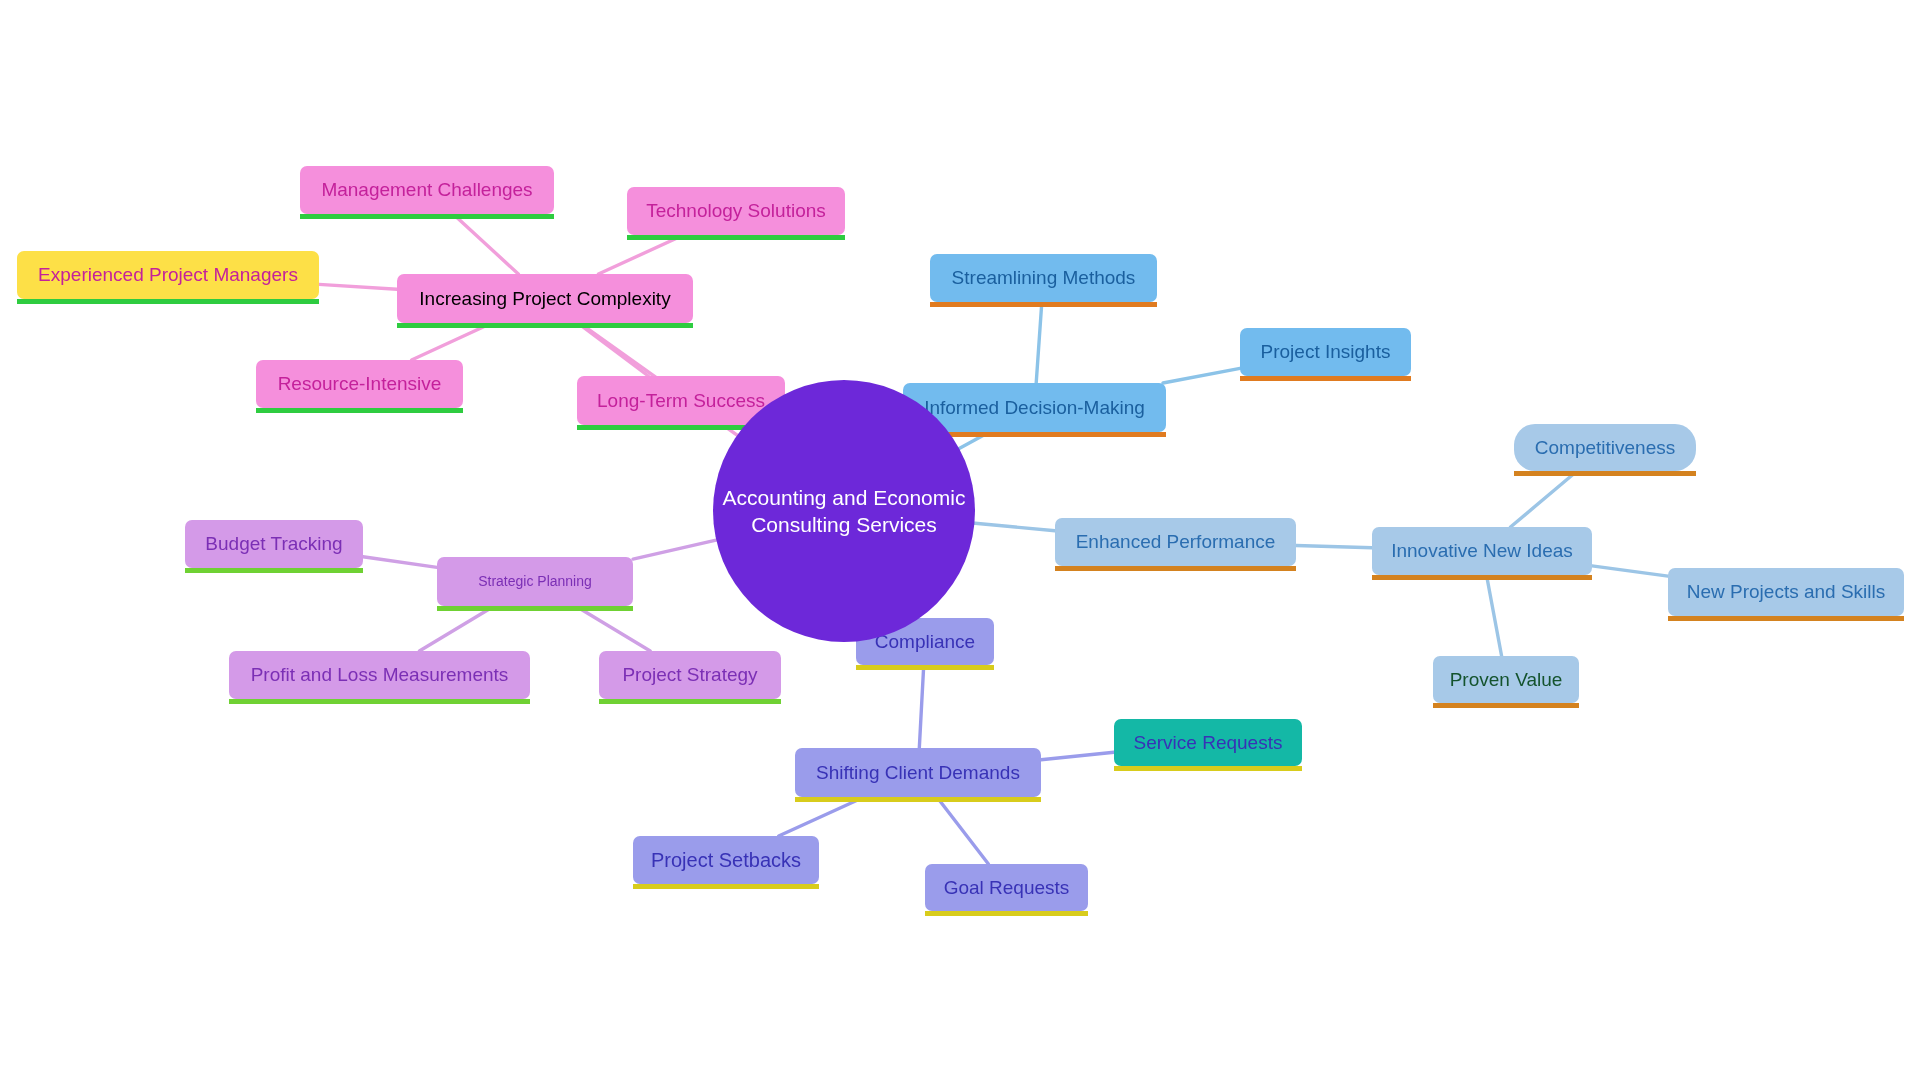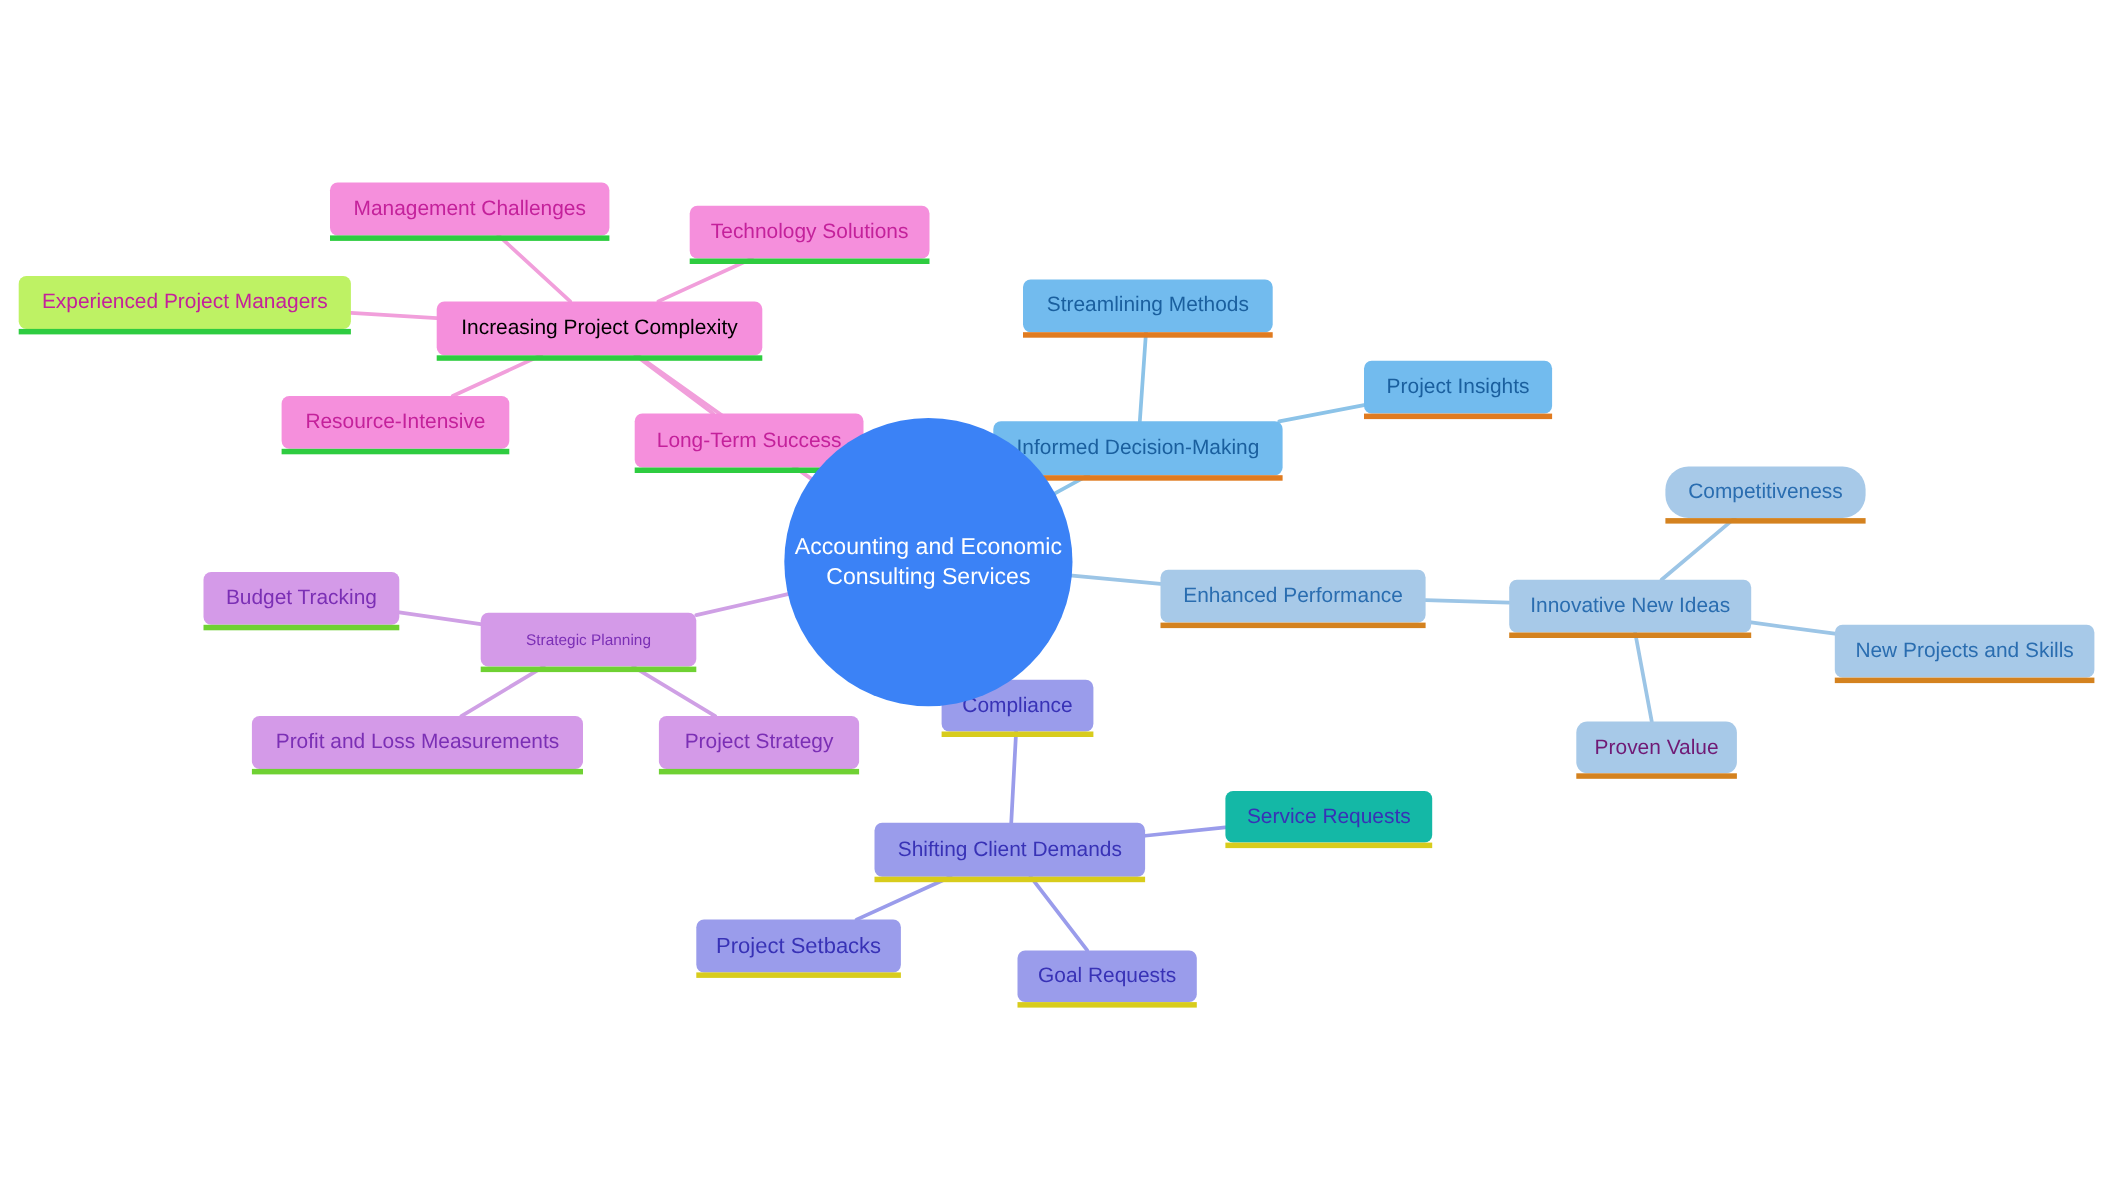--- a/index.html
+++ b/index.html
@@ -79,37 +79,37 @@
       <line x1="437" y1="567.4195402298851" x2="363" y2="556.7873563218391" stroke="#cfa0e5" stroke-width="3.4" stroke-linecap="round"></line>
       <line x1="494.25401069518716" y1="606" x2="419.4144385026738" y2="651" stroke="#cfa0e5" stroke-width="3.4" stroke-linecap="round"></line>
       <line x1="575.6149732620321" y1="606" x2="650.2139037433155" y2="651" stroke="#cfa0e5" stroke-width="3.4" stroke-linecap="round"></line>
       <line x1="912.0298091693804" y1="620.6035814395574" x2="910.4137931034483" y2="618" stroke="#9a9ceb" stroke-width="3.4" stroke-linecap="round"></line>
       <line x1="923.7442748091603" y1="665" x2="919.3091603053435" y2="748" stroke="#9a9ceb" stroke-width="3.4" stroke-linecap="round"></line>
       <line x1="1041" y1="759.7758620689655" x2="1114" y2="752.2241379310345" stroke="#9a9ceb" stroke-width="3.4" stroke-linecap="round"></line>
       <line x1="864.24" y1="797" x2="778.6628571428571" y2="836" stroke="#9a9ceb" stroke-width="3.4" stroke-linecap="round"></line>
       <line x1="936.854347826087" y1="797" x2="988.4152173913044" y2="864" stroke="#9a9ceb" stroke-width="3.4" stroke-linecap="round"></line>
     </svg>
 
-  <div class="root" id="root-node" style="left: 713px; top: 380px; width: 262px; height: 262px; background: #3b82f6; color: rgb(255, 255, 255);">
+  <div class="root" id="root-node" style="left: 713px; top: 380px; width: 262px; height: 262px; background: #6d28d9; color: rgb(255, 255, 255);">
     <span>
       <span>Accounting and Economic</span><br>
       <span>Consulting Services</span>
     </span>
   </div>
 
   <div id="node-layer">
       <div class="node" style="left: 300px; top: 166px; width: 254px; height: 48px; background: rgb(245, 143, 220); color: rgb(196, 33, 155); font-size: 19px;">
         <span class="node-label">Management Challenges</span>
         <span class="accent" style="background: rgb(46, 204, 64);"></span>
       </div>
       <div class="node" style="left: 627px; top: 187px; width: 218px; height: 48px; background: rgb(245, 143, 220); color: rgb(196, 33, 155); font-size: 19px;">
         <span class="node-label">Technology Solutions</span>
         <span class="accent" style="background: rgb(46, 204, 64);"></span>
       </div>
-      <div class="node" style="left: 17px; top: 251px; width: 302px; height: 48px; background: #bef264; color: rgb(196, 33, 155); font-size: 19px;">
+      <div class="node" style="left: 17px; top: 251px; width: 302px; height: 48px; background: #fde047; color: rgb(196, 33, 155); font-size: 19px;">
         <span class="node-label">Experienced Project Managers</span>
         <span class="accent" style="background: rgb(46, 204, 64);"></span>
       </div>
       <div class="node" style="left: 397px; top: 274px; width: 296px; height: 49px; background: rgb(245, 143, 220); color: #000000; font-size: 19px; text-align: center;">
         <span class="node-label">Increasing Project Complexity</span>
         <span class="accent" style="background: rgb(46, 204, 64);"></span>
       </div>
       <div class="node" style="left: 256px; top: 360px; width: 207px; height: 48px; background: rgb(245, 143, 220); color: rgb(196, 33, 155); font-size: 19px;">
         <span class="node-label">Resource-Intensive</span>
         <span class="accent" style="background: rgb(46, 204, 64);"></span>
@@ -139,21 +139,21 @@
         <span class="accent" style="background: rgb(212, 130, 31);"></span>
       </div>
       <div class="node" style="left: 1372px; top: 527px; width: 220px; height: 48px; background: rgb(167, 201, 232); color: rgb(42, 109, 176); font-size: 19px;">
         <span class="node-label">Innovative New Ideas</span>
         <span class="accent" style="background: rgb(212, 130, 31);"></span>
       </div>
       <div class="node" style="left: 1668px; top: 568px; width: 236px; height: 48px; background: rgb(167, 201, 232); color: rgb(42, 109, 176); font-size: 19px;">
         <span class="node-label">New Projects and Skills</span>
         <span class="accent" style="background: rgb(212, 130, 31);"></span>
       </div>
-      <div class="node" style="left: 1433px; top: 656px; width: 146px; height: 47px; background: rgb(167, 201, 232); color: #701a75; font-size: 19px; border-radius: 10px;">
+      <div class="node" style="left: 1433px; top: 656px; width: 146px; height: 47px; background: rgb(167, 201, 232); color: #14532d; font-size: 19px;">
         <span class="node-label">Proven Value</span>
         <span class="accent" style="background: rgb(212, 130, 31);"></span>
       </div>
       <div class="node" style="left: 185px; top: 520px; width: 178px; height: 48px; background: rgb(212, 154, 232); color: rgb(123, 47, 181); font-size: 19px;">
         <span class="node-label">Budget Tracking</span>
         <span class="accent" style="background: rgb(111, 209, 51);"></span>
       </div>
       <div class="node" style="left: 437px; top: 557px; width: 196px; height: 49px; background: rgb(212, 154, 232); color: rgb(123, 47, 181); font-size: 14px;">
         <span class="node-label">Strategic Planning</span>
         <span class="accent" style="background: rgb(111, 209, 51);"></span>

